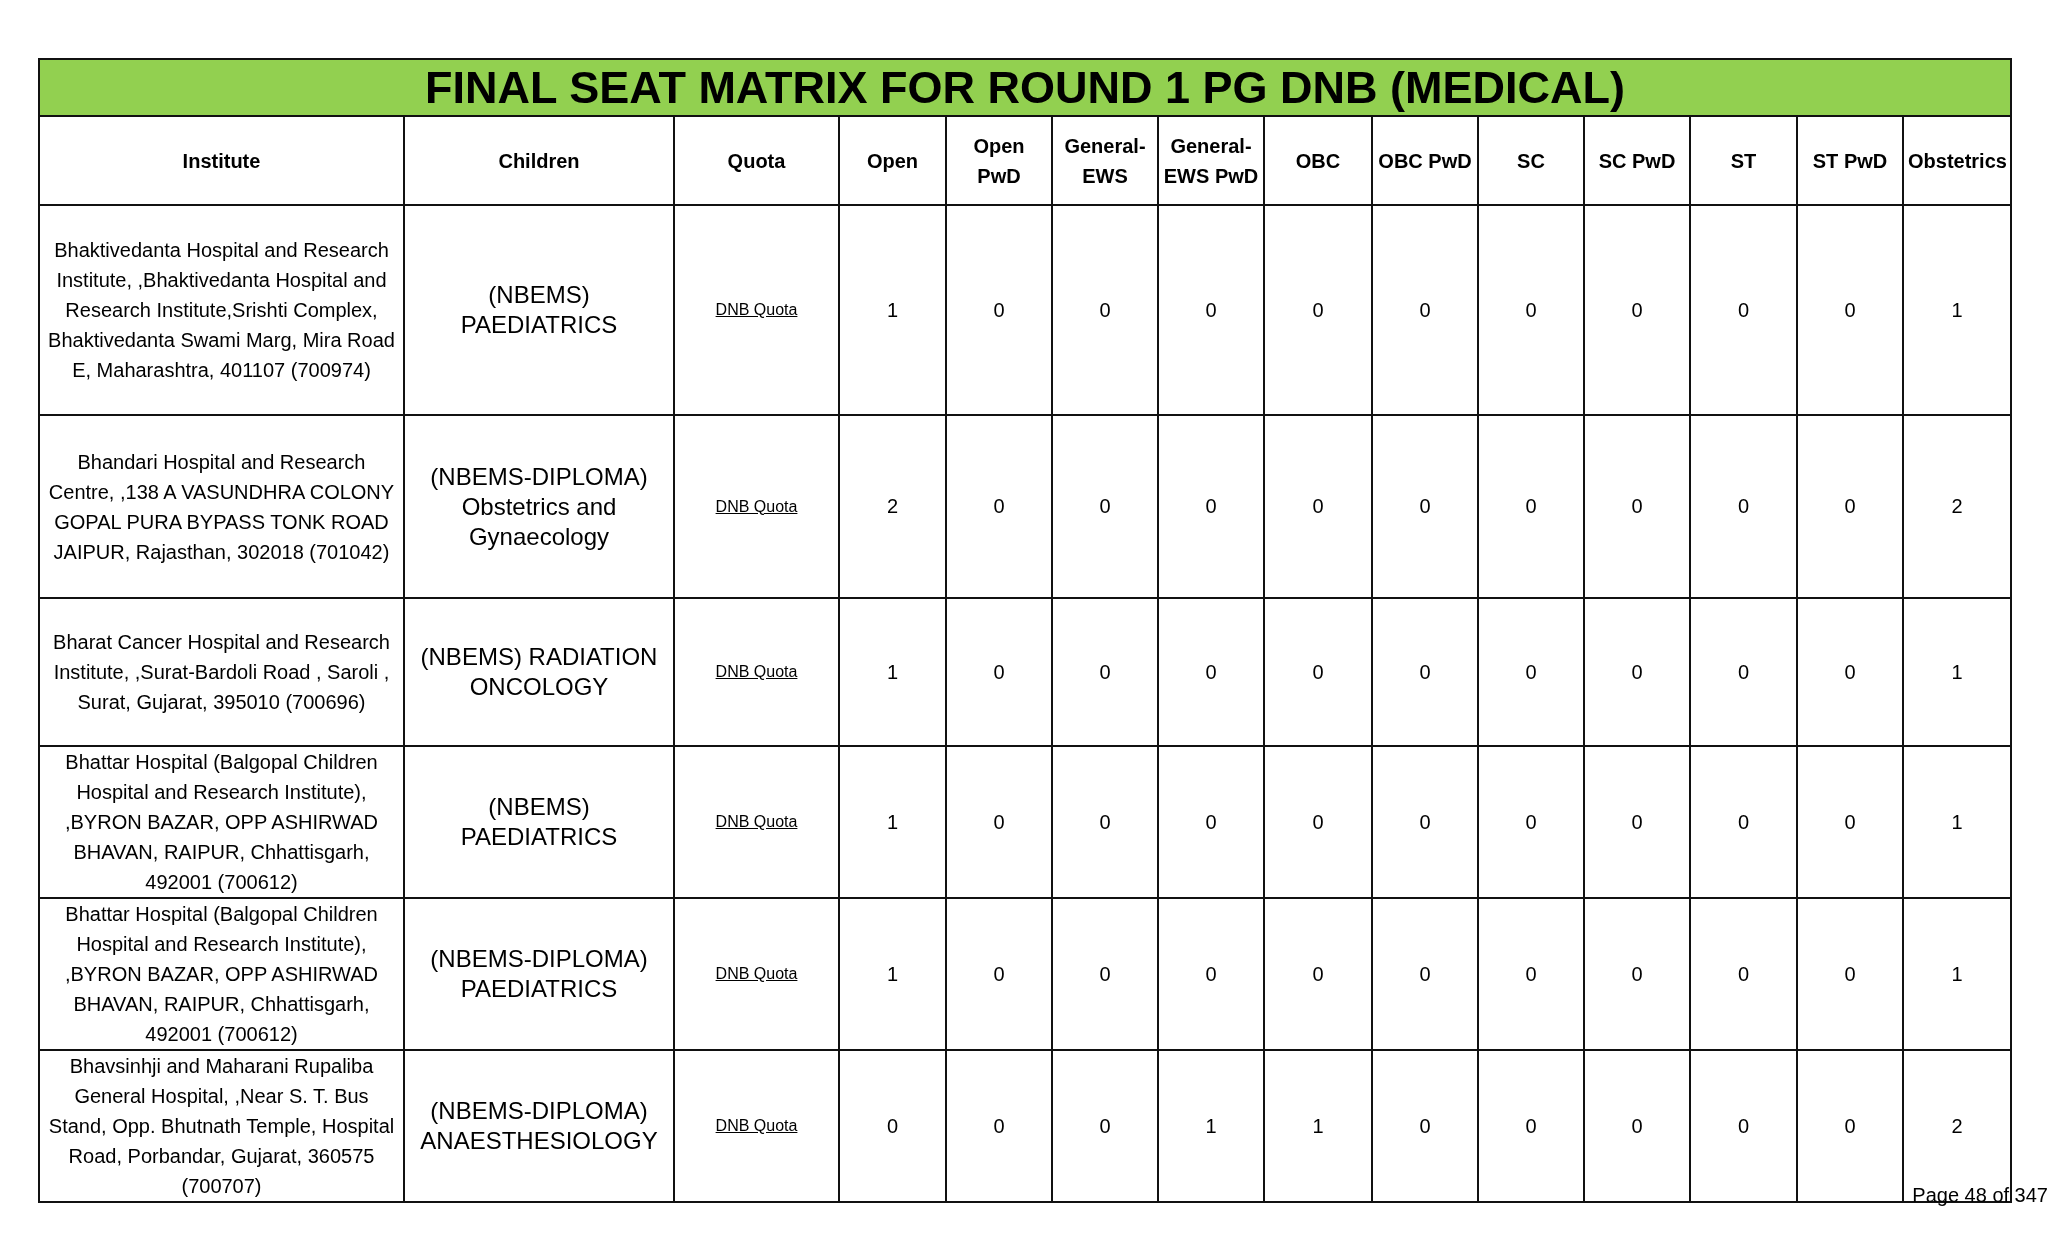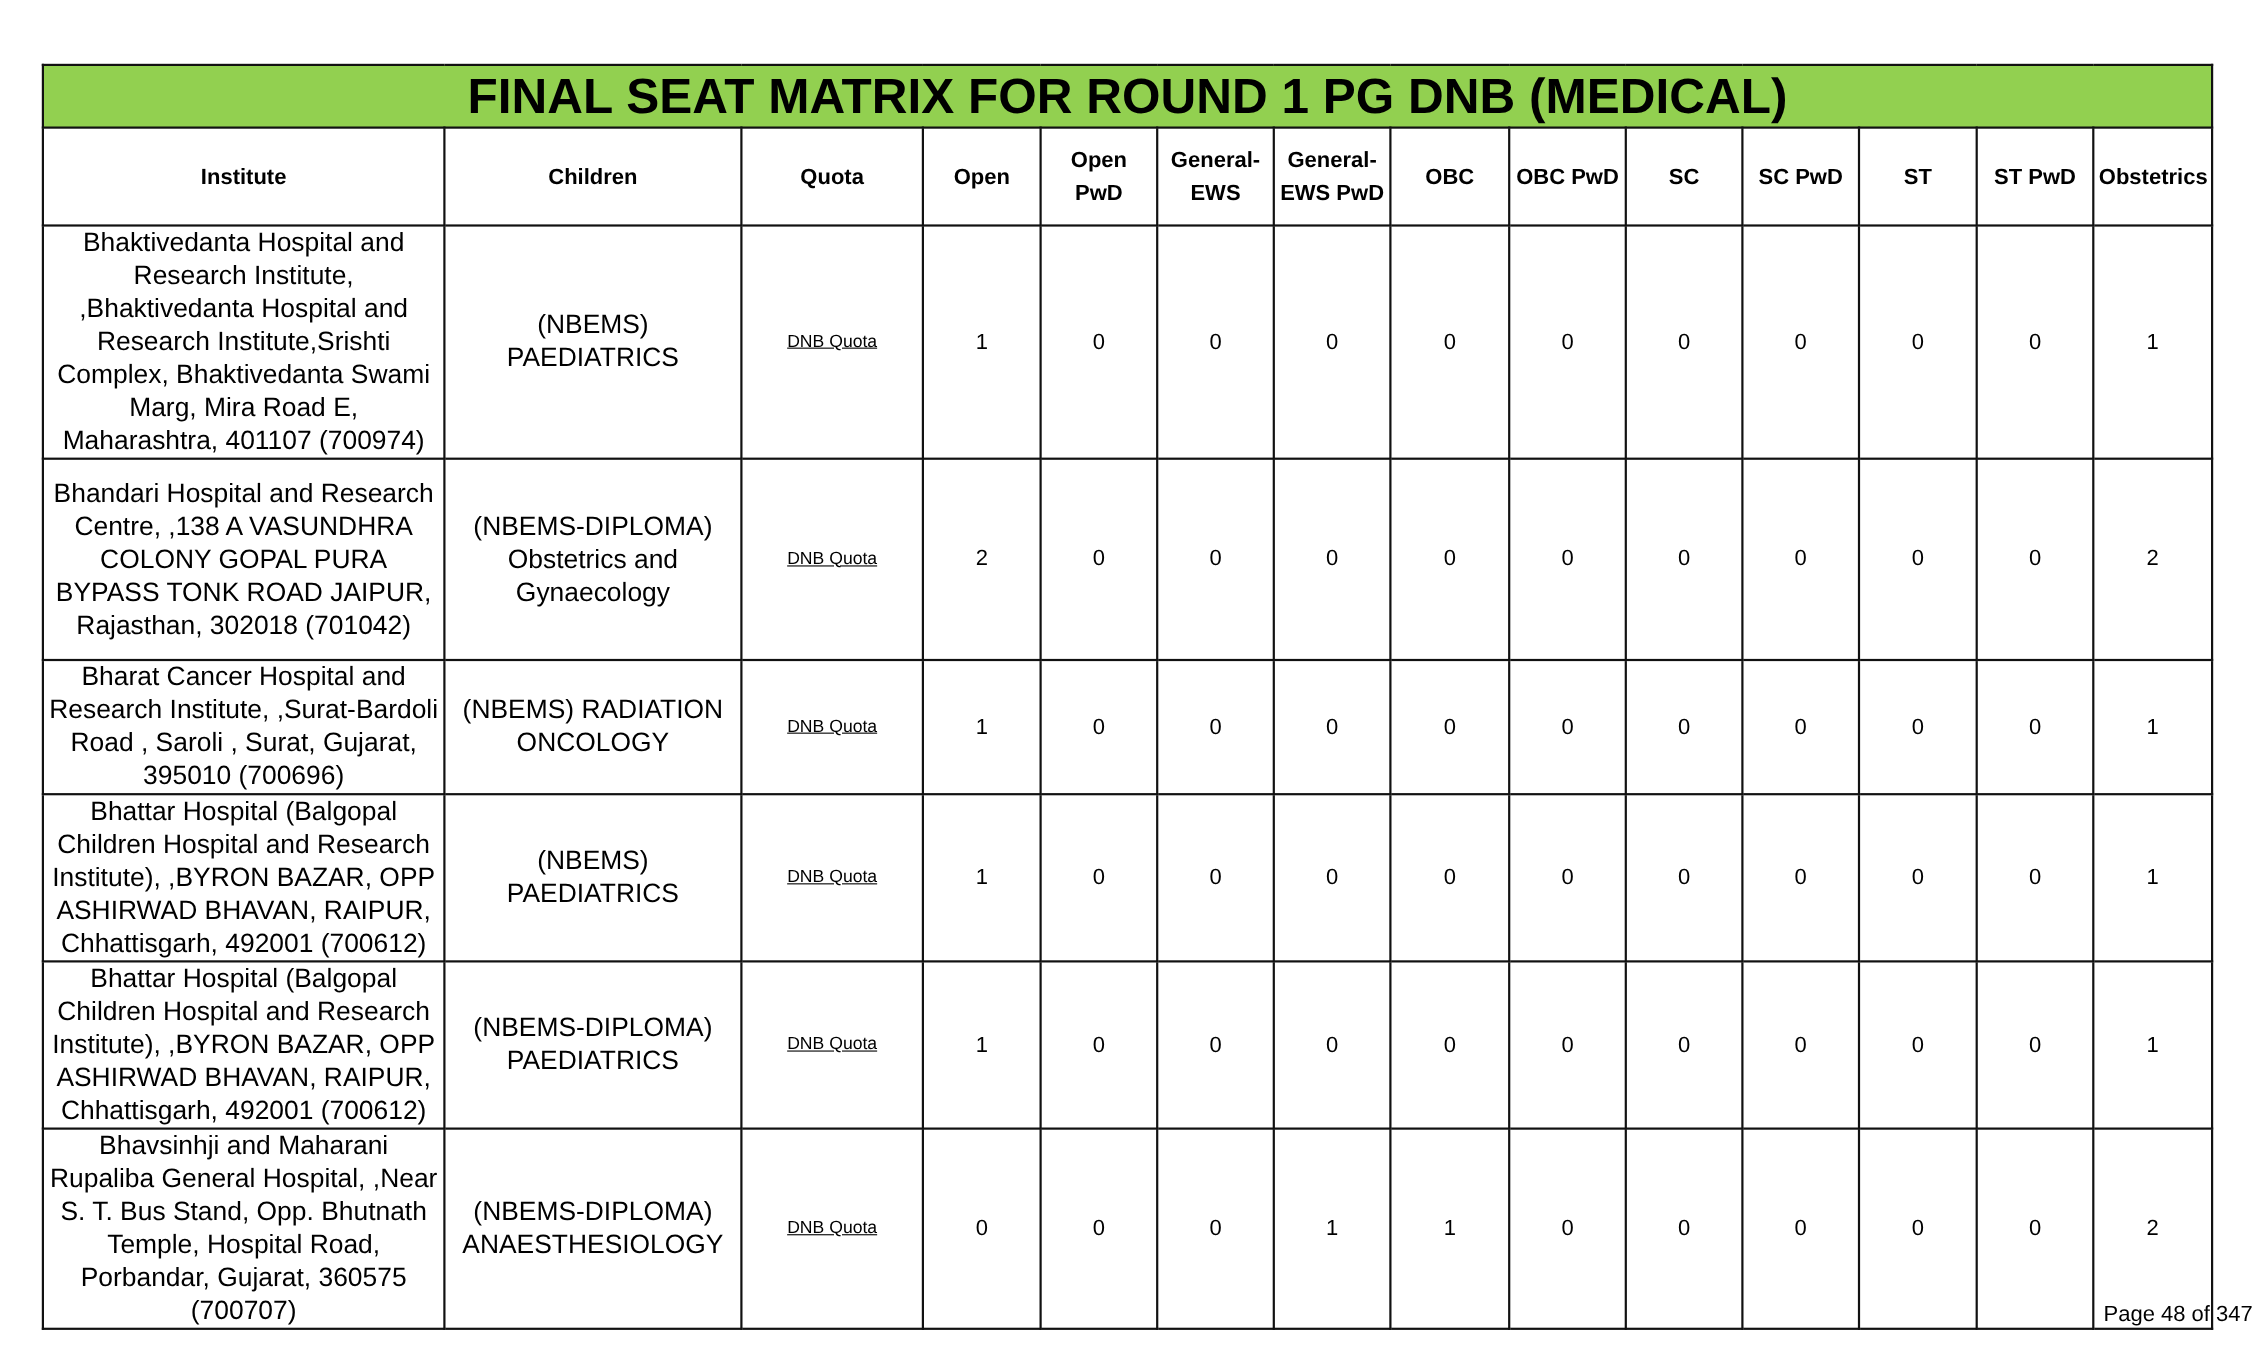--- a/index.html
+++ b/index.html
@@ -11,21 +11,21 @@
       border: 2px solid #111; text-align: center; vertical-align: middle;
       padding: 0 4px; box-sizing: border-box;
     }
     .title-cell {
       background: #92D050; height: 57px; font-weight: bold; font-size: 45px;
       line-height: 55px; letter-spacing: 0px; padding: 0;
       font-family: "Liberation Sans", "DejaVu Sans", sans-serif;
       margin-top: 40px;
     }
     .hdr th { height: 89px; font-weight: bold; font-size: 20px; line-height: 30px; }
-    td.inst { font-size: 24px; line-height: 30px; border-radius: 15px; }
+    td.inst { font-size: 20px; line-height: 30px; border-radius: 15px; }
     td.prog { font-size: 24px; line-height: 30px; }
     td.quota { font-size: 16px; text-decoration: underline; }
     td.num { font-size: 20px; }
     .footer { position: absolute; left: 0; width: 2048px; top: 1184px;
               text-align: right; font-size: 20px; }
   </style>
 </head>
 <body>
 
 <div class="sheet">
@@ -93,21 +93,21 @@
         <td class="num">0</td>
         <td class="num">0</td>
         <td class="num">0</td>
         <td class="num">0</td>
         <td class="num">0</td>
         <td class="num">0</td>
         <td class="num">0</td>
         <td class="num">0</td>
         <td class="num">2</td>
       </tr>
-      <tr style="height:120px">
+      <tr style="height:148px">
         <td class="inst">Bharat Cancer Hospital and Research Institute, ,Surat-Bardoli Road , Saroli , Surat, Gujarat, 395010 (700696)</td>
         <td class="prog">(NBEMS) RADIATION ONCOLOGY</td>
         <td class="quota">DNB Quota</td>
         <td class="num">1</td>
         <td class="num">0</td>
         <td class="num">0</td>
         <td class="num">0</td>
         <td class="num">0</td>
         <td class="num">0</td>
         <td class="num">0</td>

